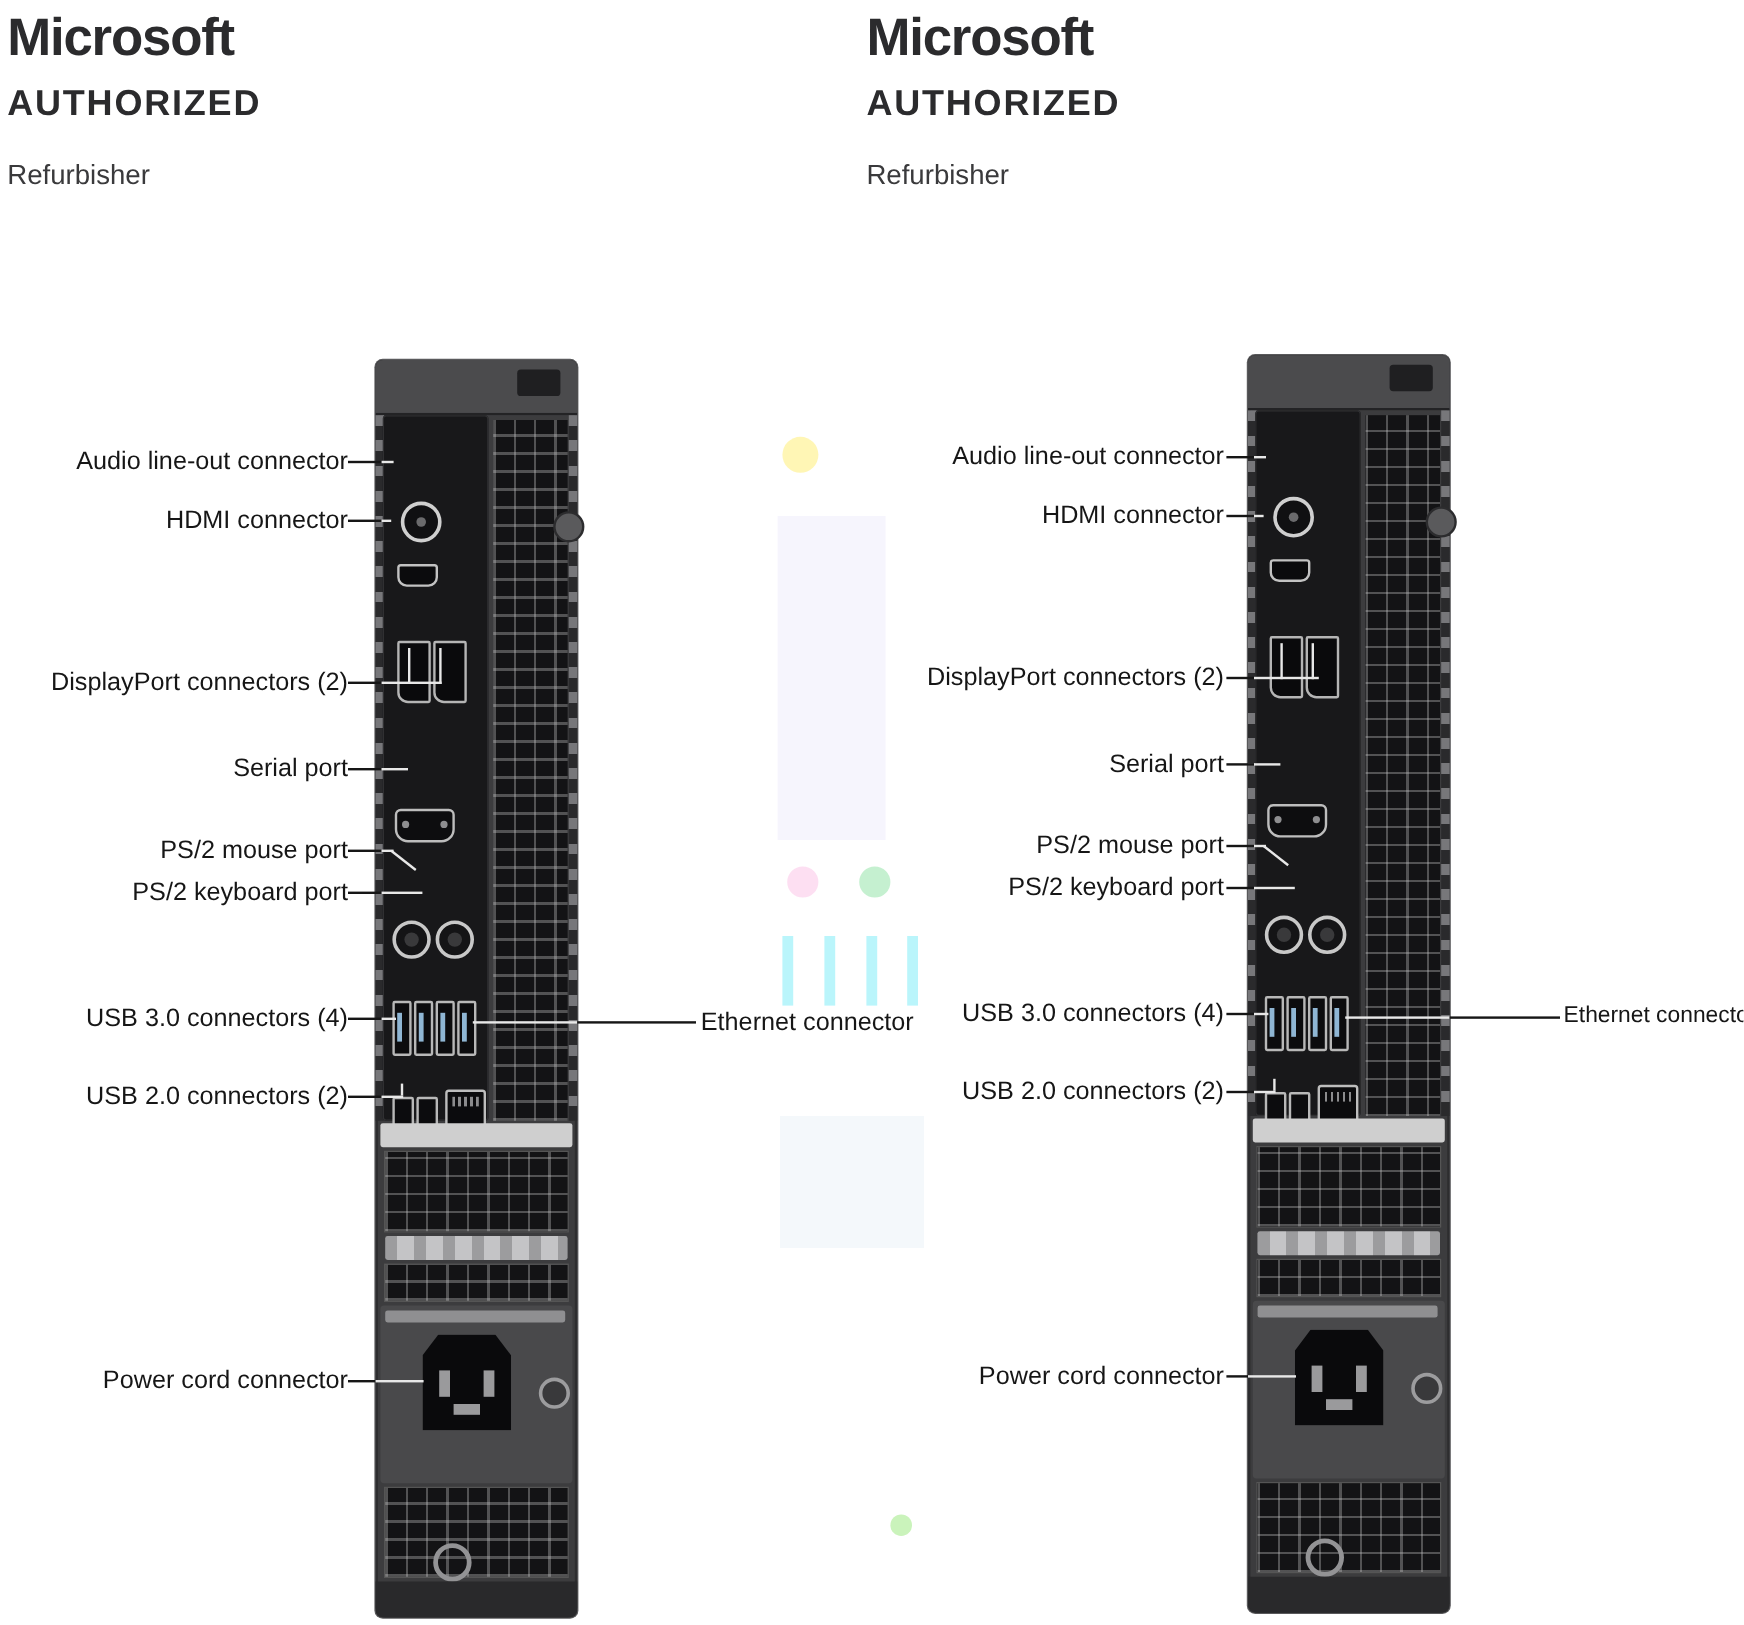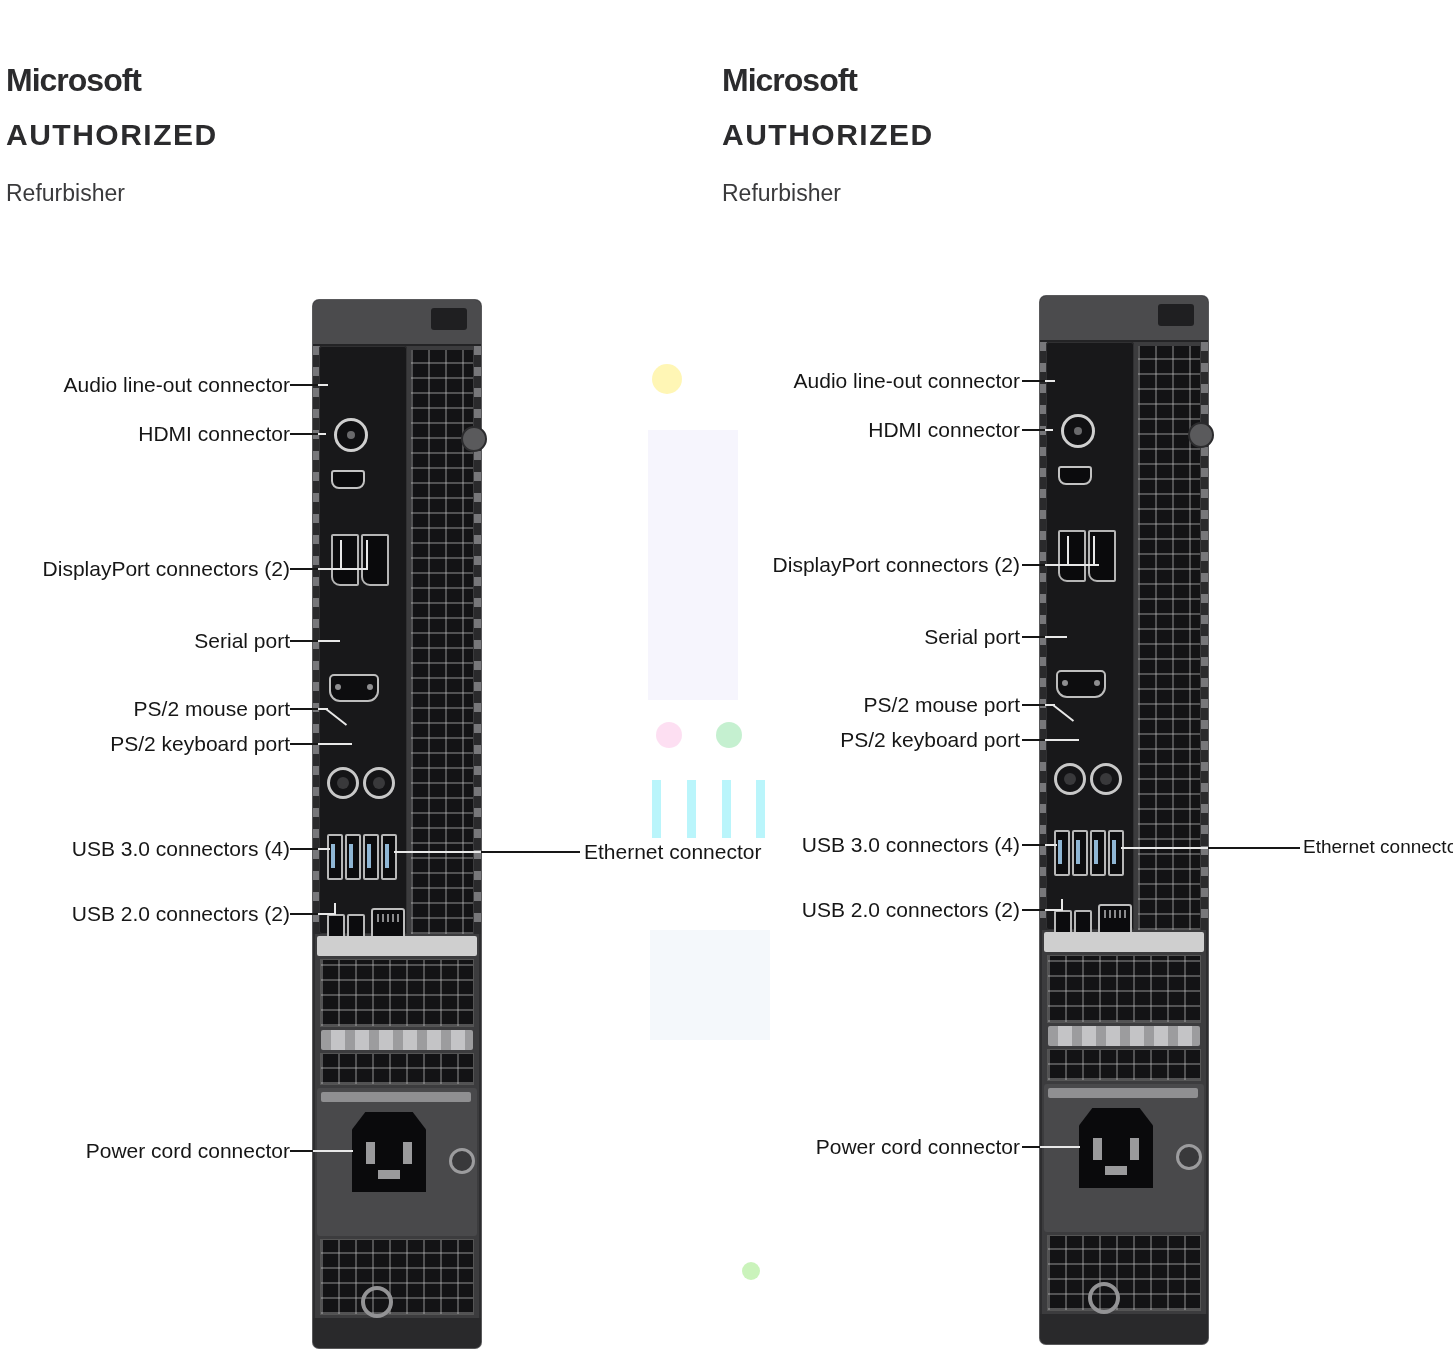--- a/index.html
+++ b/index.html
@@ -1,21 +1,21 @@
 <!DOCTYPE html>
 <html><head>
 <meta charset="utf-8">
 <style>
   html,body{margin:0;padding:0;background:#fff;}
   .canvas{position:relative;width:1453px;height:1354px;background:#ffffff;overflow:hidden;
           font-family:"Liberation Sans", sans-serif;}
 
   
   .logo{position:absolute;top:6px;color:#2e2e30;}
-  .logo-l1{font-weight:700;font-size:32px;line-height:52px;letter-spacing:-1px;color:#2b2b2d;margin-top:48px;}
+  .logo-l1{font-weight:700;font-size:44px;line-height:52px;letter-spacing:-1px;color:#2b2b2d;}
   .logo-l2{font-weight:700;font-size:30px;line-height:34px;letter-spacing:1.5px;margin-top:12px;color:#2b2b2d;}
   .logo-l3{font-weight:400;font-size:23px;line-height:26px;margin-top:28px;color:#3a3a3c;}
 
   
   .lbl{position:absolute;height:26px;line-height:26px;font-size:21px;color:#161616;white-space:nowrap;}
   .lbl.r{text-align:right;}
   .ln{position:absolute;height:2px;background:#161616;}
   .ln.w{background:#e8e8e8;}
   .lnv{position:absolute;width:2px;background:#e8e8e8;}
   .lnd{position:absolute;height:2px;width:26px;background:#e8e8e8;transform:rotate(38deg);transform-origin:left center;}

